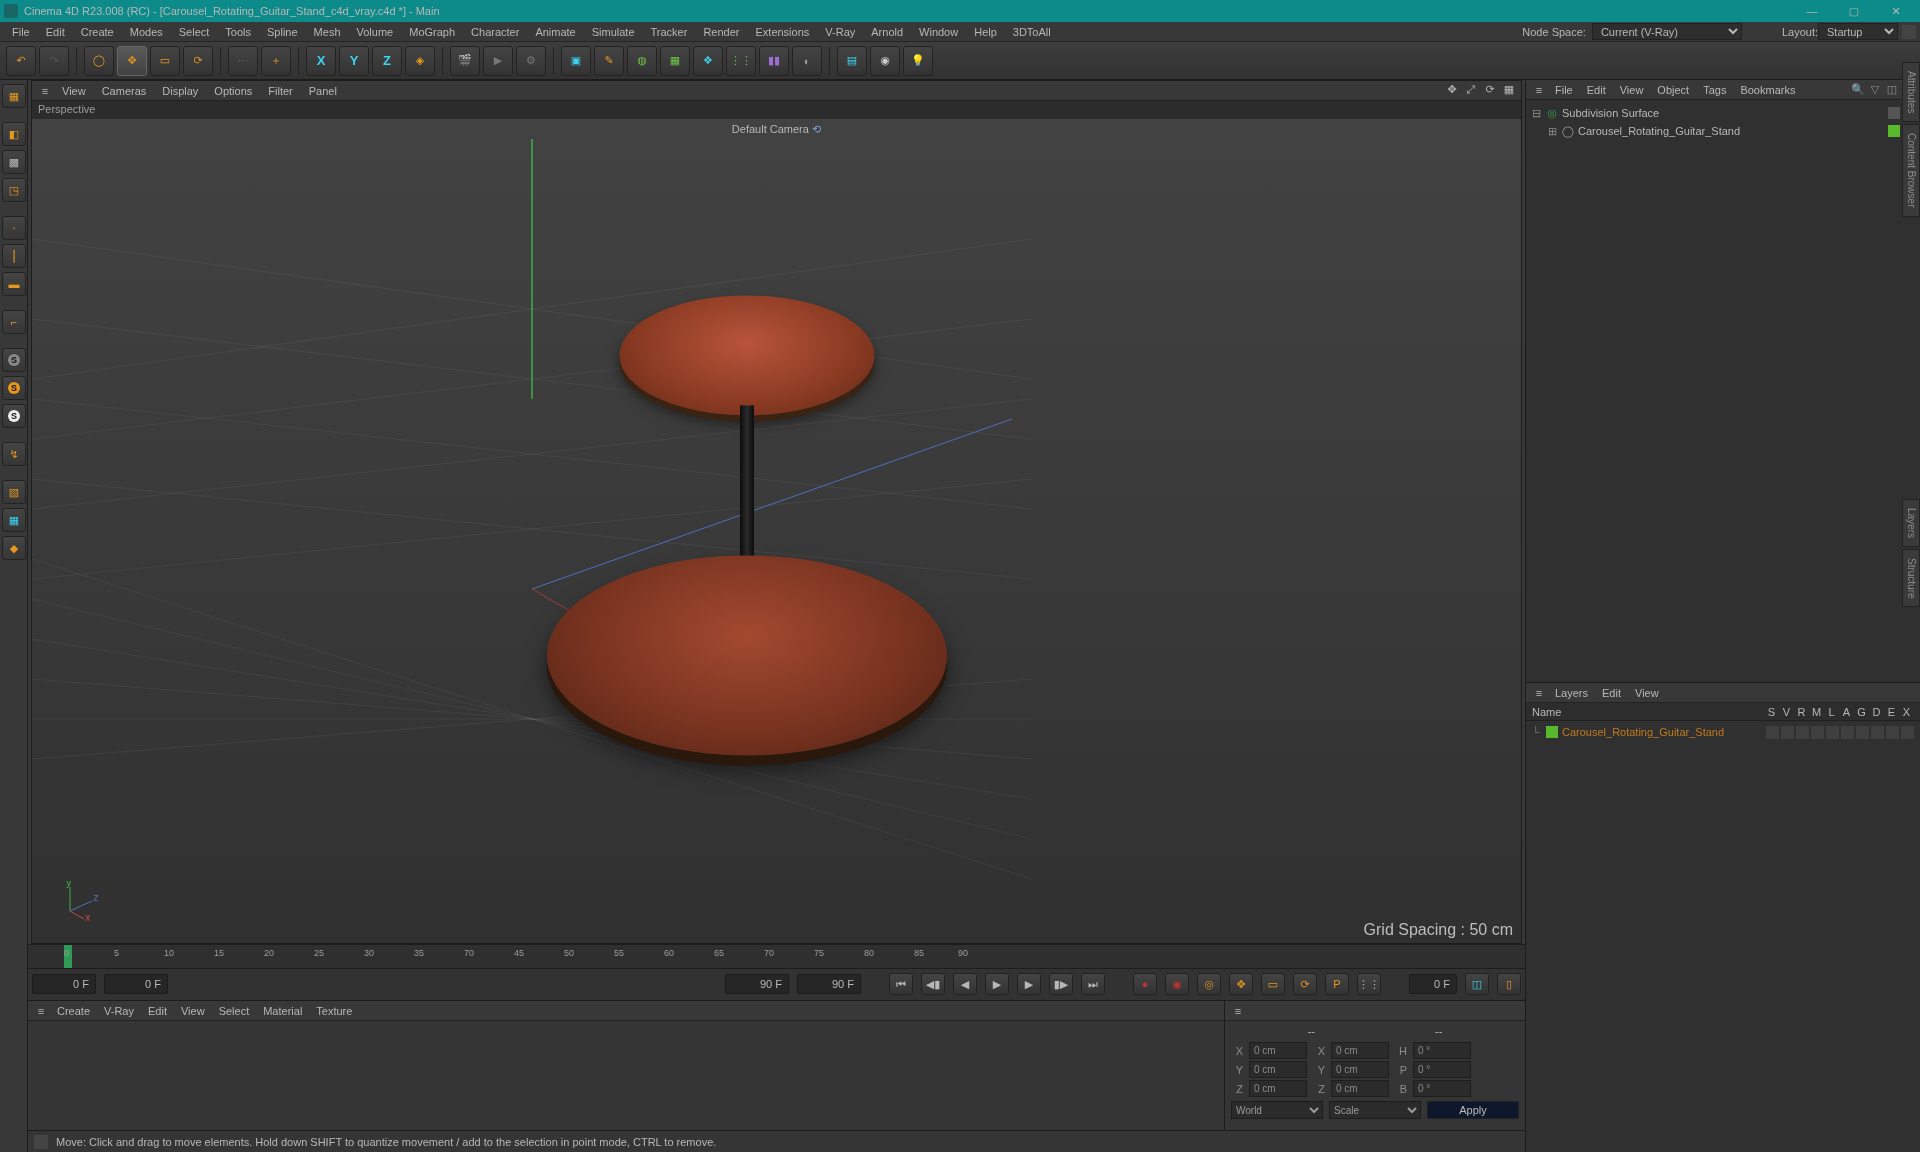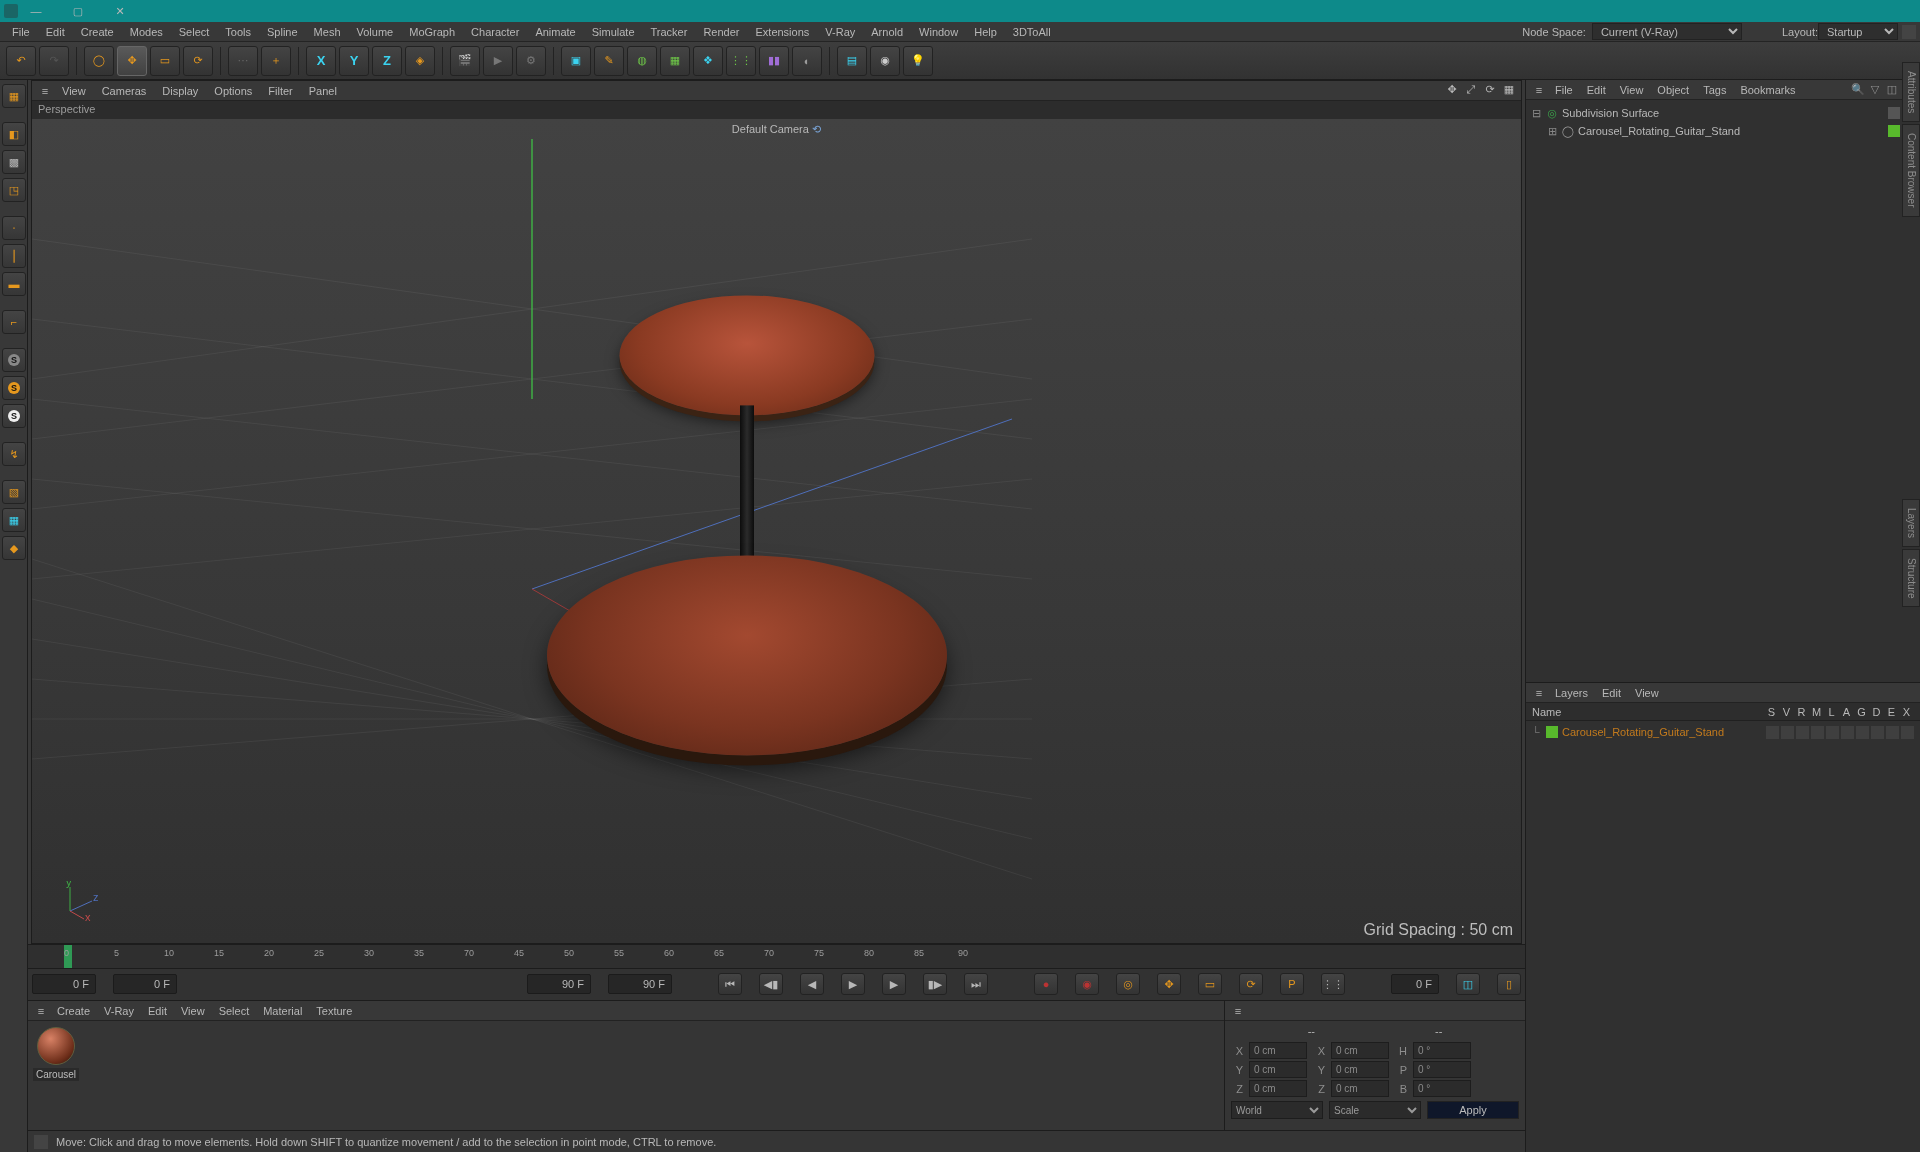--- a/index.html
+++ b/index.html
@@ -67,21 +67,21 @@
 .model-placeholder { position:absolute; left:48%; top:50%; transform:translate(-50%,-53%); width:440px; height:520px; }
 .disc-top { position:absolute; top:40px; left:50%; transform:translateX(-50%); width:255px; height:120px; border-radius:50%; background:radial-gradient(ellipse at 50% 40%, #b8543b 0%, #8a3a22 60%, #5d2614 100%); box-shadow: 0 6px 0 #3b2314, 0 8px 14px rgba(0,0,0,.5); }
 .pole { position:absolute; top:150px; left:50%; transform:translateX(-50%); width:14px; height:170px; background:linear-gradient(90deg,#0c0c0c,#2b2b2b,#0c0c0c); }
 .disc-bottom { position:absolute; bottom:20px; left:50%; transform:translateX(-50%); width:400px; height:200px; border-radius:50%; background:radial-gradient(ellipse at 50% 40%, #a34930 0%, #7a3420 55%, #4d2012 100%); box-shadow: 0 10px 0 #2a180d, 0 14px 22px rgba(0,0,0,.55); }
 
 
 .timeline { height:56px; background:#323232; border-top:1px solid #1c1c1c; display:flex; flex-direction:column; }
 .timeline-ruler { height:24px; position:relative; background:#2f2f2f; border-bottom:1px solid #1c1c1c; }
 .timeline-ruler .play-head { position:absolute; left:36px; top:0; width:8px; height:100%; background:#2f9a55; }
 .timeline-ruler .tick { position:absolute; top:3px; font-size:9px; color:#9c9c9c; }
-.timeline-controls { height:32px; display:flex; align-items:center; padding:0 4px; gap:17px; }
+.timeline-controls { height:32px; display:flex; align-items:center; padding:0 4px; gap:8px; }
 .field { background:#262626; border:1px solid #1b1b1b; height:20px; padding:0 6px; display:flex; align-items:center; border-radius:2px; }
 .field.fnum { width:64px; justify-content:flex-end; }
 .tc-btn { width:24px; height:22px; background:linear-gradient(#444,#333); border:1px solid #222; border-radius:3px; cursor:pointer; display:flex; align-items:center; justify-content:center; }
 .tc-sep { width:12px; }
 
 
 .bottom-row { height:130px; display:flex; border-top:1px solid #1c1c1c; }
 .materials-panel, .attrs-panel { background:#353535; display:flex; flex-direction:column; }
 .materials-panel { flex:1; border-right:1px solid #1c1c1c; }
 .attrs-panel { width:300px; }
@@ -138,20 +138,21 @@
 .layer-row .name { flex:1; color:#c27a1d; }
 .layer-icons { display:flex; gap:2px; }
 .layer-icons span { width:13px; height:13px; background:#3f3f3f; }
 
 </style>
 </head>
 <body>
 
 <div class="title-bar">
   <div class="app-icon"></div>
+  <div class="title">Cinema 4D R23.008 (RC) - [Carousel_Rotating_Guitar_Stand_c4d_vray.c4d *] - Main</div>
   <div class="win-controls">
     <span>—</span>
     <span>▢</span>
     <span>✕</span>
   </div>
 </div>
 
 <div class="menu-bar">
   <span class="menu-item">File</span>
   <span class="menu-item">Edit</span>
@@ -466,26 +467,20 @@
         <div class="panel-menu">
           <span style="width:18px;text-align:center">≡</span>
           <span class="pm-item">Create</span>
           <span class="pm-item">V-Ray</span>
           <span class="pm-item">Edit</span>
           <span class="pm-item">View</span>
           <span class="pm-item">Select</span>
           <span class="pm-item">Material</span>
           <span class="pm-item">Texture</span>
         </div>
-        <div class="material-body">
-          <div class="mat-thumb">
-            <div class="ball"></div>
-            <div class="name">Carousel</div>
-          </div>
-        </div>
       </div>
       <div class="attrs-panel">
         <div class="panel-menu">
             <span style="width:18px;text-align:center">≡</span>
           </div>
         <div class="attrs-body">
           <div class="coord-head">
               <span>--</span>
               <span>--</span>
             </div>

